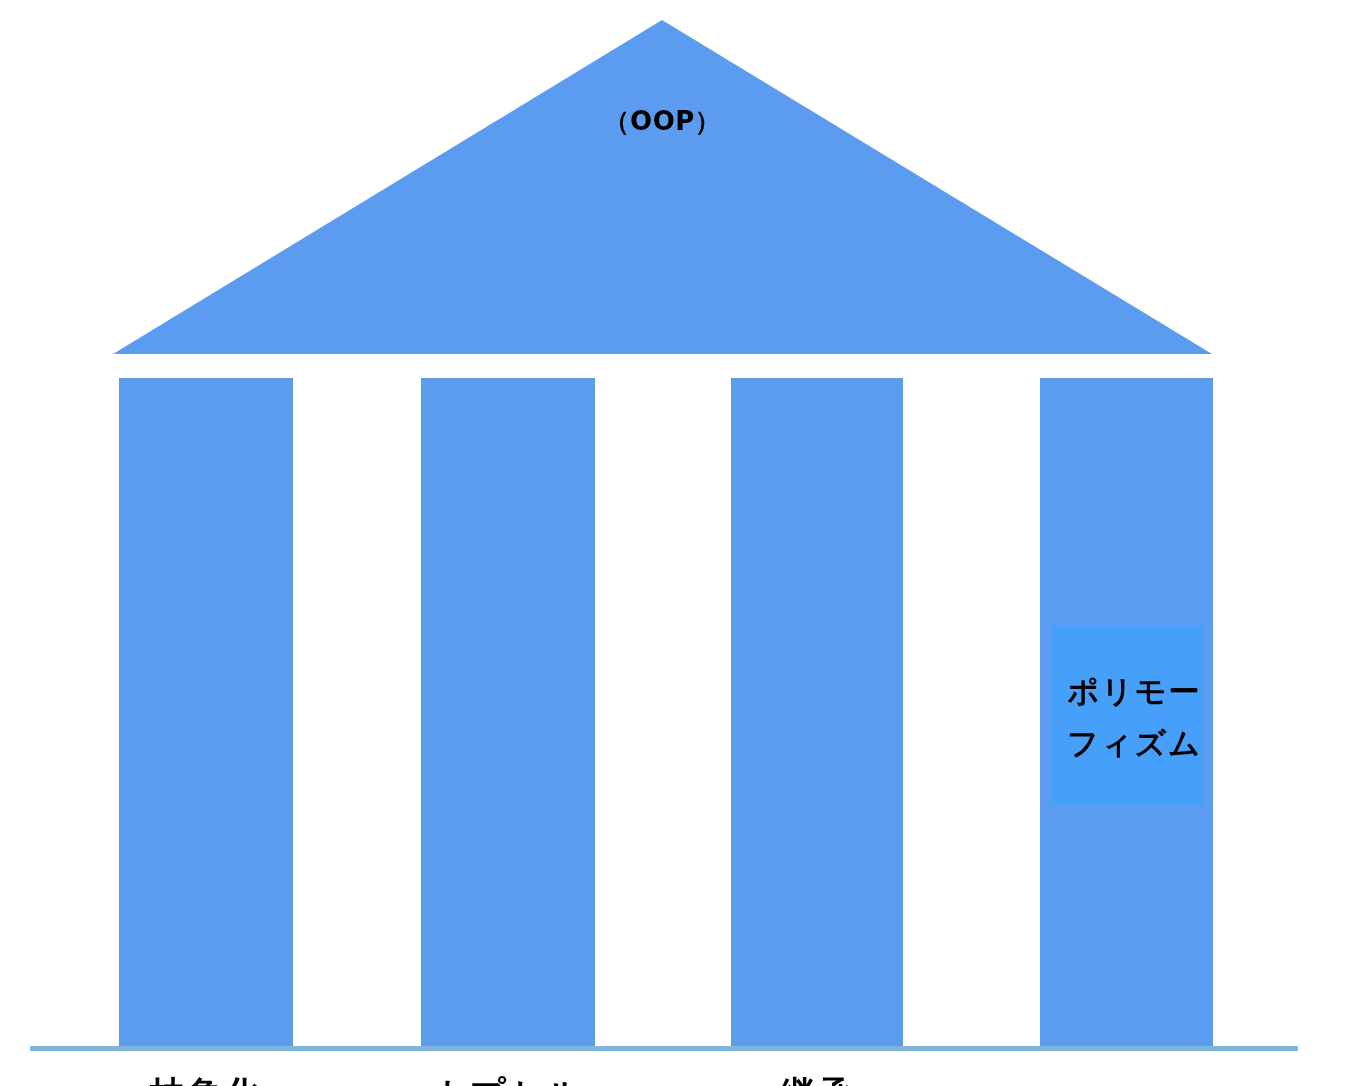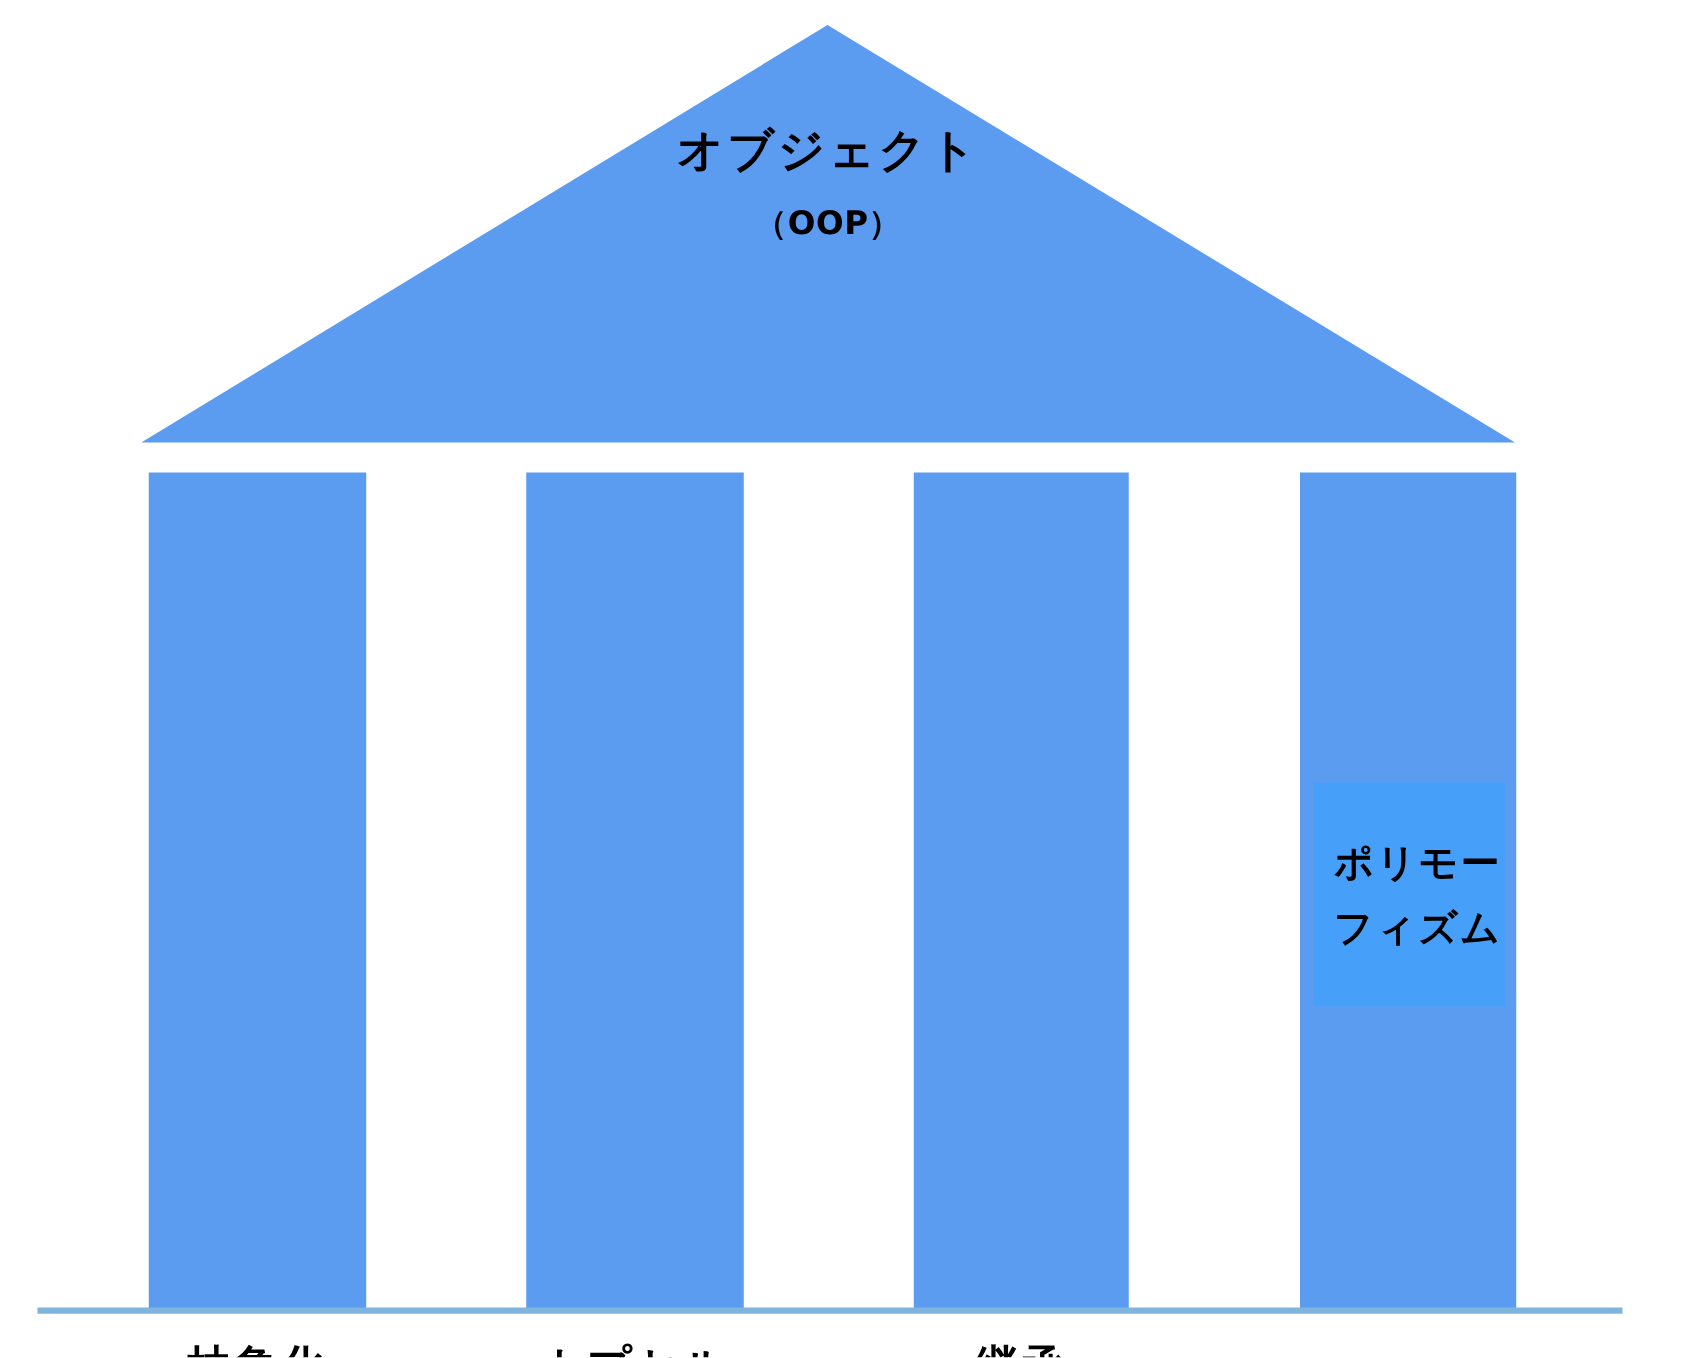--- a/index.html
+++ b/index.html
@@ -111,21 +111,20 @@
 </head>
 <body>
 
 <div id="canvas">
 
   <div id="roof">
     <svg id="roof-shape" width="1358" height="360" viewBox="0 0 1358 360">
       <polygon points="662,20 1212,354 113,354" fill="#5B9BF0"></polygon>
     </svg>
     <div id="roof-title">
-      <span class="tline">オブジェクト</span>
       <span class="tline latin">（OOP）</span>
     </div>
   </div>
 
   <div class="pillar" id="pillar-1">
     <div class="pillar-label single">抽象化</div>
   </div>
 
   <div class="pillar" id="pillar-2">
     <div class="pillar-label single">カプセル化</div>

